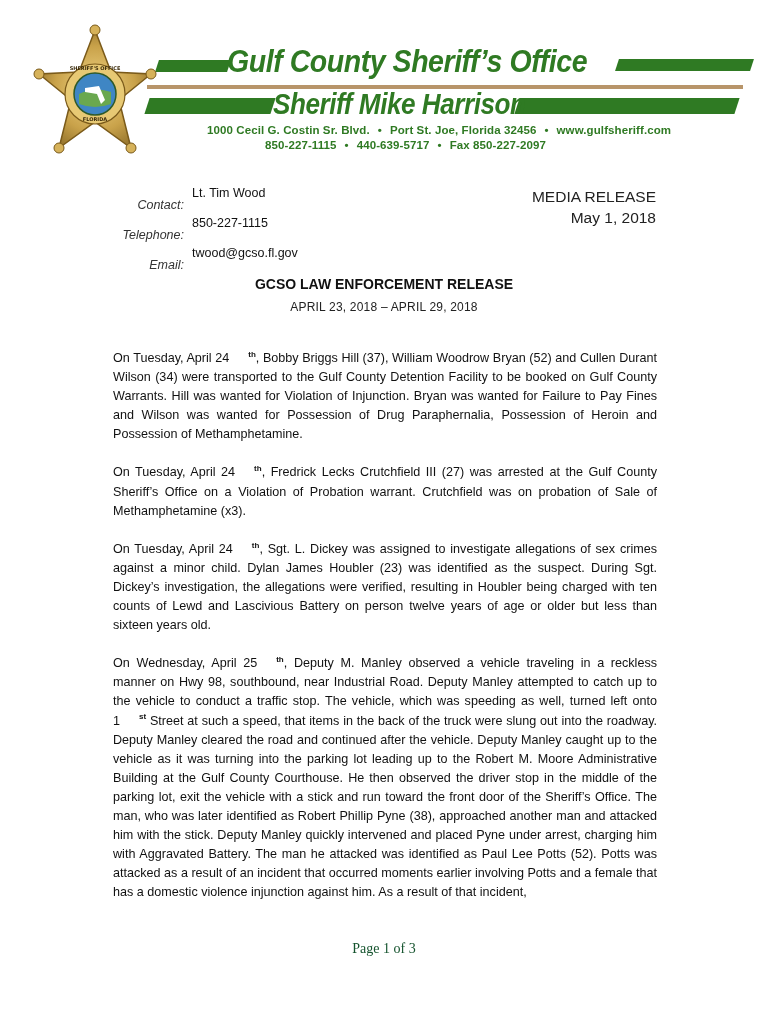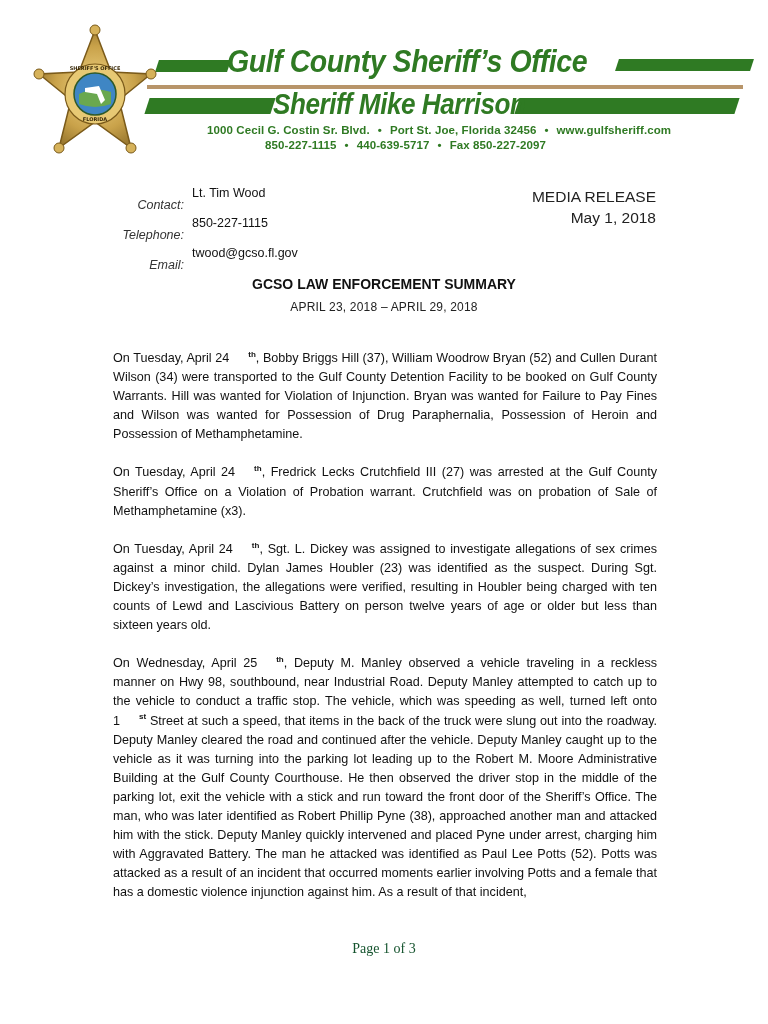--- a/index.html
+++ b/index.html
@@ -91,21 +91,21 @@
     <span class="contact-label">Email:</span>
     <span class="contact-value">twood@gcso.fl.gov</span>
   </div>
 </div>
 
 <div class="release">
   <div>MEDIA RELEASE</div>
   <div>May 1, 2018</div>
 </div>
 
-<div class="summary-title">GCSO LAW ENFORCEMENT SUMMARY</div>
+<div class="summary-title">GCSO LAW ENFORCEMENT RELEASE</div>
 <div class="summary-dates">APRIL 23, 2018 – APRIL 29, 2018</div>
 
 <div class="body-text">
   <p><span>On Tuesday, April 24</span><sup>th</sup><span>, Bobby Briggs Hill (37), William Woodrow Bryan (52) and Cullen Durant Wilson (34) were transported to the Gulf County Detention Facility to be booked on Gulf County Warrants.  Hill was wanted for Violation of Injunction.  Bryan was wanted for Failure to Pay Fines and Wilson was wanted for Possession of Drug Paraphernalia, Possession of Heroin and Possession of Methamphetamine.</span></p>
   <p><span>On Tuesday, April 24</span><sup>th</sup><span>, Fredrick Lecks Crutchfield III (27) was arrested at the Gulf County Sheriff’s Office on a Violation of Probation warrant.  Crutchfield was on probation of Sale of Methamphetamine (x3).</span></p>
   <p><span>On Tuesday, April 24</span><sup>th</sup><span>, Sgt. L. Dickey was assigned to investigate allegations of sex crimes against a minor child.  Dylan James Houbler (23) was identified as the suspect.  During Sgt. Dickey’s investigation, the allegations were verified, resulting in Houbler being charged with ten counts of Lewd and Lascivious Battery on person twelve years of age or older but less than sixteen years old.</span></p>
   <p><span>On Wednesday, April 25</span><sup>th</sup><span>, Deputy M. Manley observed a vehicle traveling in a reckless manner on Hwy 98, southbound, near Industrial Road.  Deputy Manley attempted to catch up to the vehicle to conduct a traffic stop.  The vehicle, which was speeding as well, turned left onto 1</span><sup>st</sup><span> Street at such a speed, that items in the back of the truck were slung out into the roadway.  Deputy Manley cleared the road and continued after the vehicle.  Deputy Manley caught up to the vehicle as it was turning into the parking lot leading up to the Robert M. Moore Administrative Building at the Gulf County Courthouse.  He then observed the driver stop in the middle of the parking lot, exit the vehicle with a stick and run toward the front door of the Sheriff’s Office.  The man, who was later identified as Robert Phillip Pyne (38), approached another man and attacked him with the stick.  Deputy Manley quickly intervened and placed Pyne under arrest, charging him with Aggravated Battery.  The man he attacked was identified as Paul Lee Potts (52).  Potts was attacked as a result of an incident that occurred moments earlier involving Potts and a female that has a domestic violence injunction against him.  As a result of that incident,</span></p>
 </div>
 
 <div class="footer">Page 1 of 3</div>

